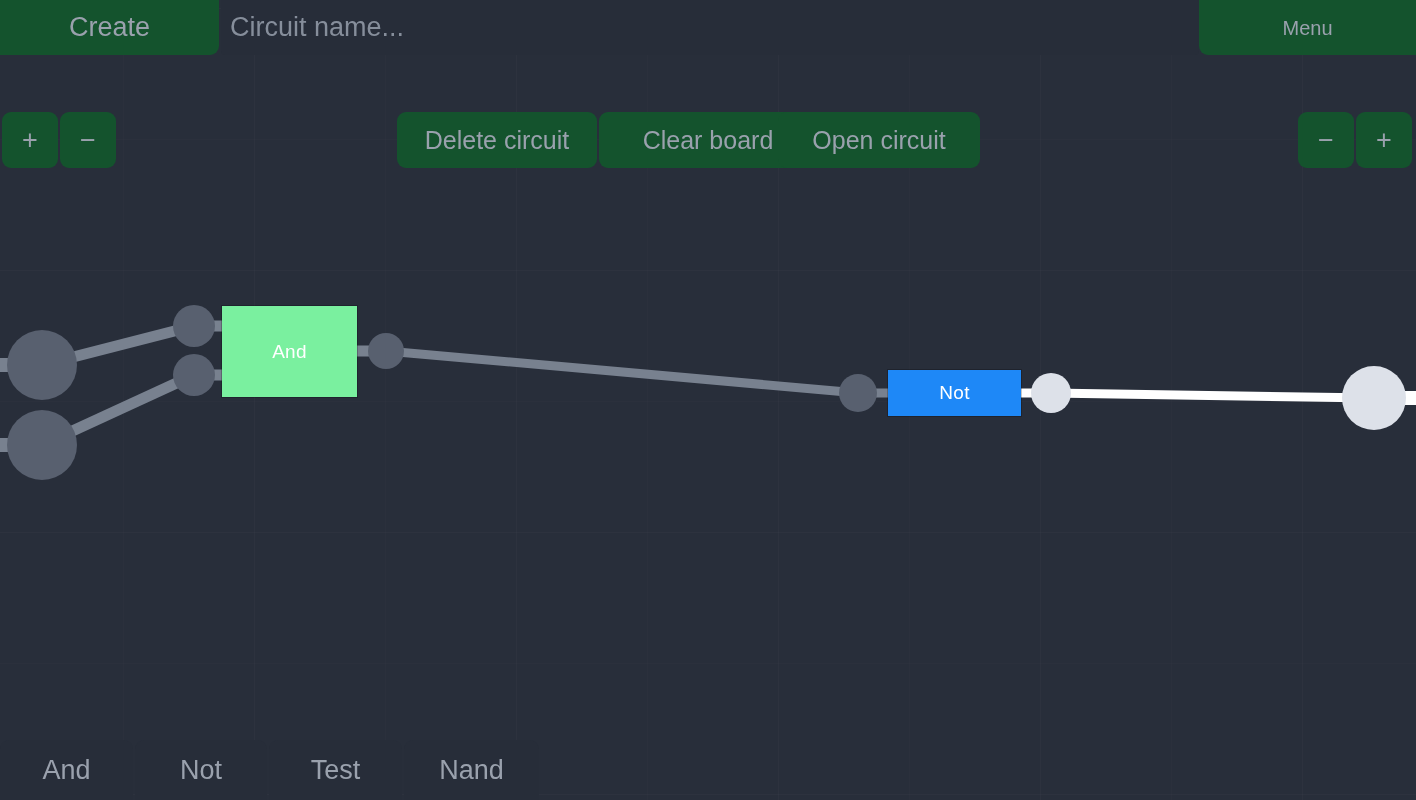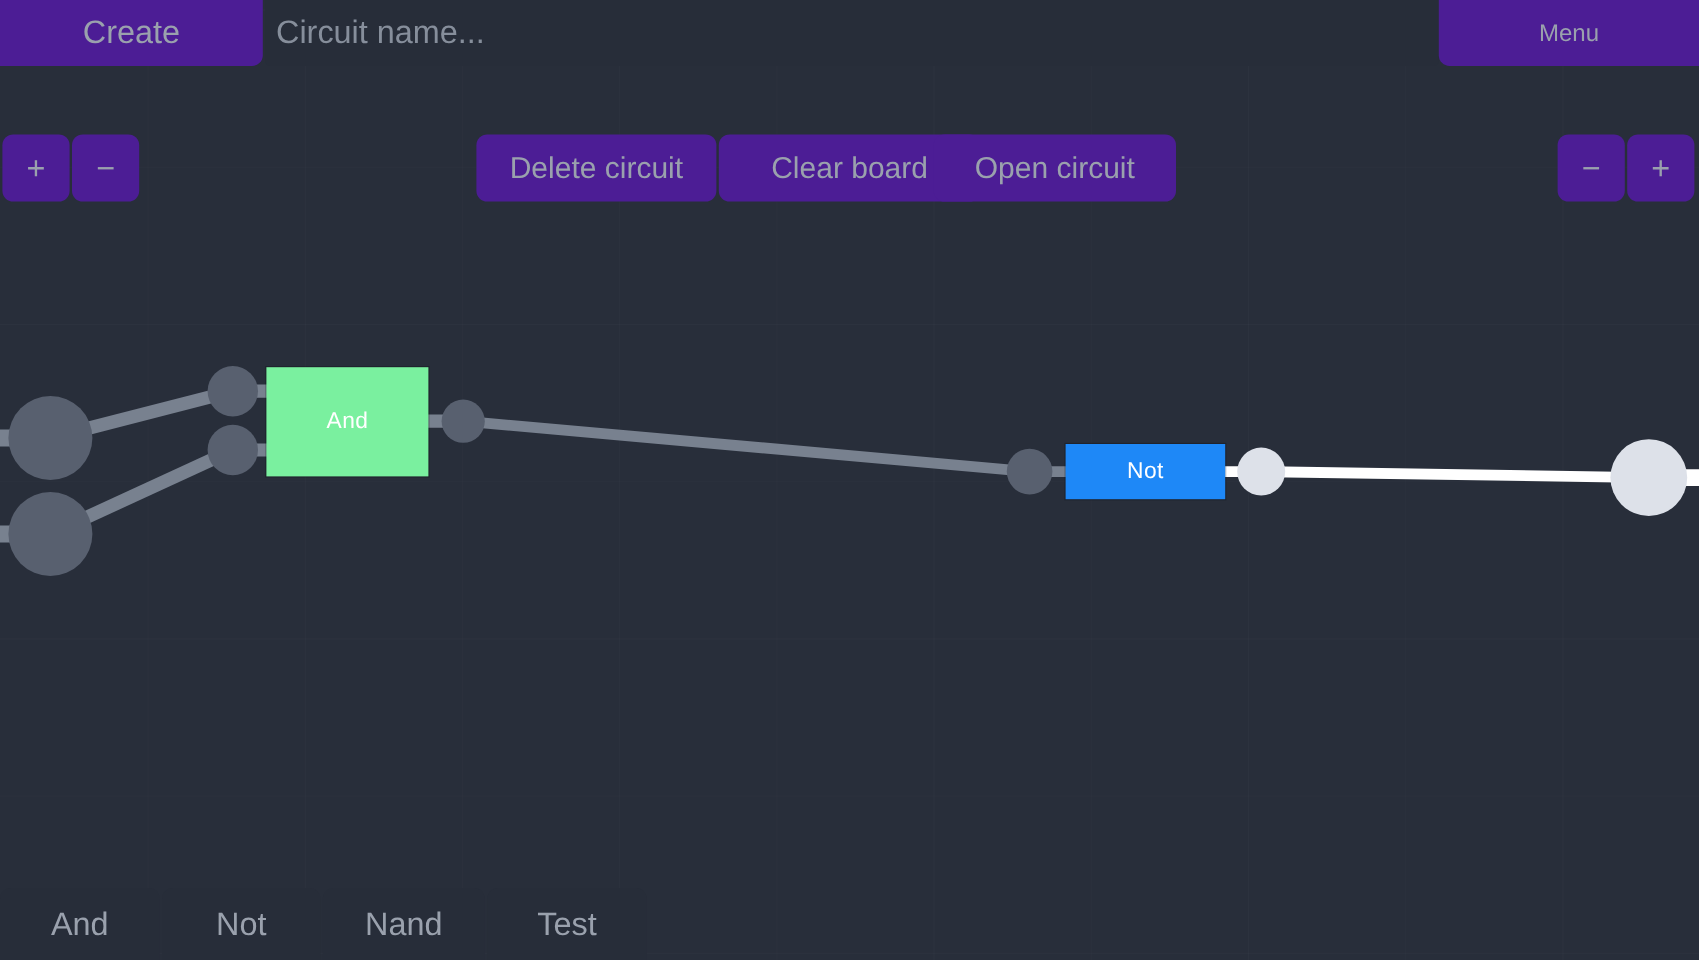--- a/index.html
+++ b/index.html
@@ -58,21 +58,21 @@
     width: 1416px;
     display: flex;
     align-items: flex-start;
     pointer-events: none;
   }
   #toolbar-top { top: 0; height: 55px; }
   #toolbar-second { top: 55px; height: 60px; }
 
   .tb-btn {
     pointer-events: auto;
-    background: #4c1d95;
+    background: #14532d;
     color: #9aa1ad;
     border: none;
     border-radius: 7px;
     font-family: "Liberation Sans", sans-serif;
     font-weight: 300;
     font-size: 26px;
     line-height: 1;
     display: flex;
     align-items: center;
     justify-content: center;
@@ -214,17 +214,17 @@
     <button class="tb-btn act-btn" id="clear-board-btn">Clear board</button>
     <button class="tb-btn act-btn" id="open-circuit-btn">Open circuit</button>
 
     <button class="tb-btn sq-btn" id="zoom-out-right">−</button>
     <button class="tb-btn sq-btn" id="zoom-in-right">+</button>
   </div>
 
   <div id="palette">
     <button class="palette-btn w1">And</button>
     <button class="palette-btn w2">Not</button>
+    <button class="palette-btn w4">Test</button>
     <button class="palette-btn w3">Nand</button>
-    <button class="palette-btn w4">Test</button>
   </div>
 
 </div>
 
 </body></html>

